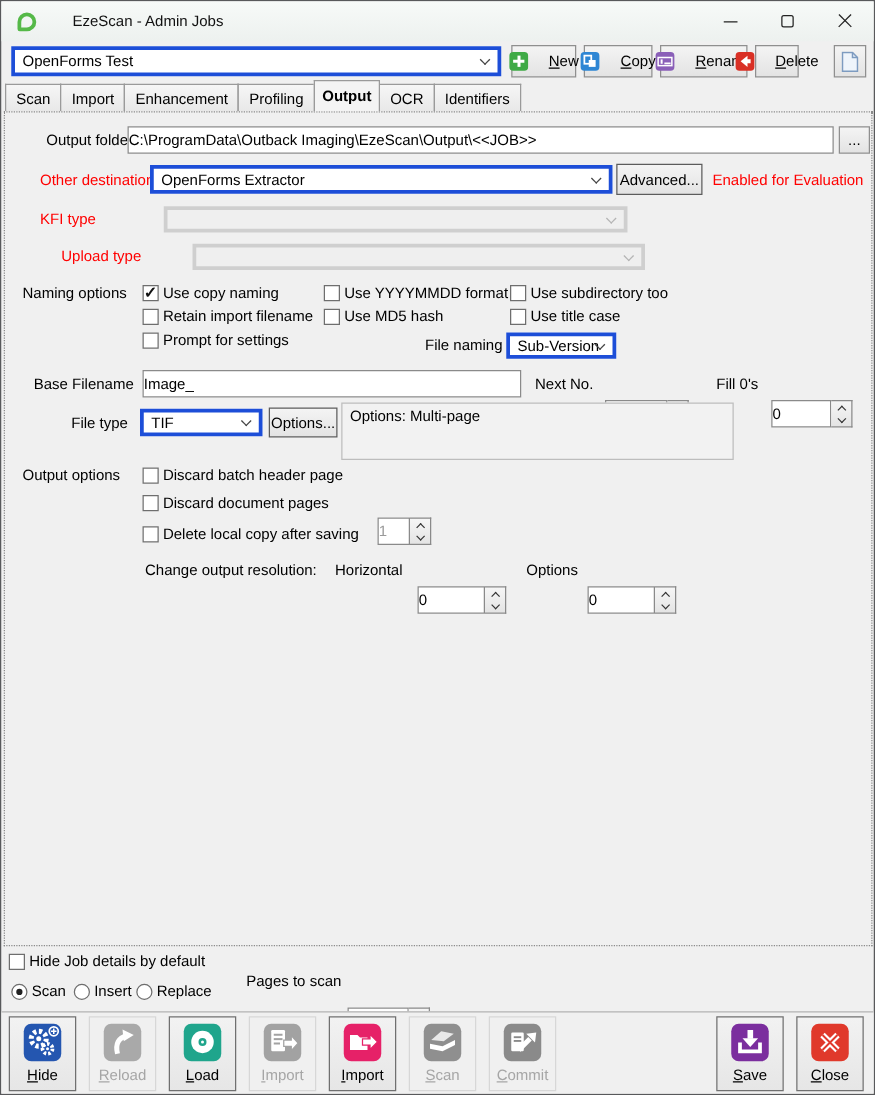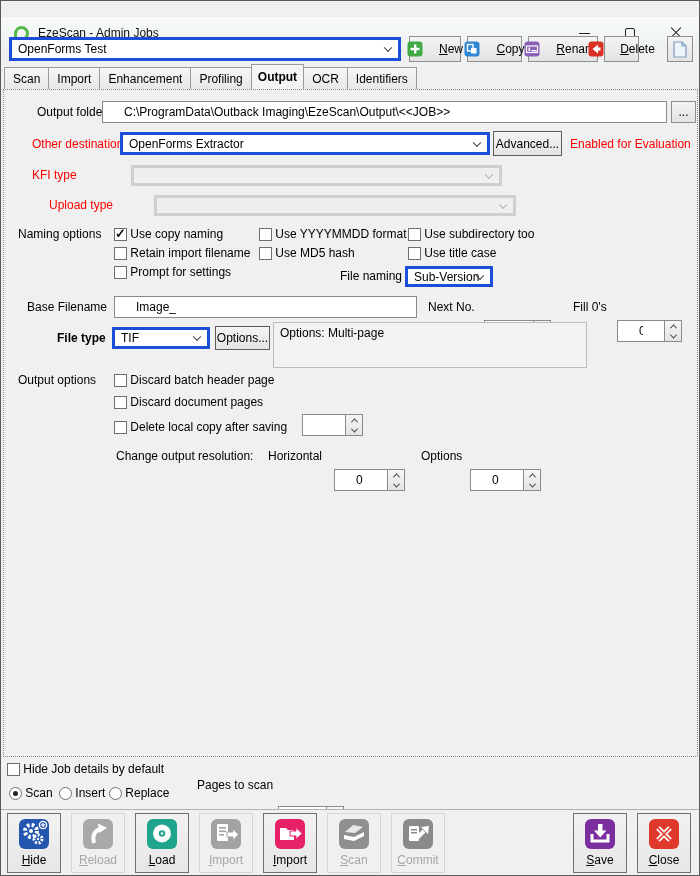--- a/index.html
+++ b/index.html
@@ -3,22 +3,22 @@
 <meta charset="utf-8">
 <style>
   * { margin:0; padding:0; box-sizing:border-box; }
   html,body { width:700px; height:876px; }
   body { font-family:"Liberation Sans", sans-serif; font-size:12px; color:#000; background:#d8d8d8; }
 
   .window { position:relative; width:700px; height:876px; background:#f0f0f0;
             border:1px solid #58595b; overflow:hidden; }
 
   
-  .titlebar { position:absolute; left:0; top:16px; width:100%; height:32px;
-              background:linear-gradient(#f7faf8,#edf1ef); display:flex; align-items:center; }
+  .titlebar { position:absolute; left:0; top:0; width:100%; height:32px;
+              background:linear-gradient(#f7faf8,#edf1ef); display:flex; align-items:center;gap:20px; }
   .app-icon { width:15px; height:15px; margin-left:13px; border:3.5px solid #55b948;
               border-radius:50% 50% 50% 12%; }
   .title-text { margin-left:9px; font-size:12px; color:#111; }
   .win-controls { position:absolute; right:0; top:0; height:32px; display:flex; }
   .win-btn { width:46px; height:32px; display:flex; align-items:center; justify-content:center; }
   .glyph-min { width:11px; height:0; border-top:1.2px solid #222; }
   .glyph-max { width:10px; height:10px; border:1.2px solid #222; border-radius:2px; }
   .glyph-close { position:relative; width:12px; height:12px; }
   .glyph-close::before,.glyph-close::after { content:""; position:absolute; left:-1px; top:5px;
        width:14px; height:1.3px; background:#222; }
@@ -29,21 +29,21 @@
   .btn { background:linear-gradient(#f4f4f4,#e3e3e3); border:1px solid #8f8f8f;
          display:flex; align-items:center; justify-content:center; gap:16px; font-size:12px; }
   .combo { background:#fff; border:3px solid #1d4ed8; display:flex; align-items:center;
            padding:0 6px; position:relative; }
   .combo .chev { position:absolute; right:7px; top:50%; width:6px; height:6px;
            border-right:1.4px solid #444; border-bottom:1.4px solid #444;
            transform:translateY(-70%) rotate(45deg); }
   .combo.disabled { background:#efefef; border-color:#cfcfcf; }
   .combo.disabled .chev { border-color:#b4b4b4; }
   .tbox { background:#fff; border:1px solid #8a8a8a; font-family:"Liberation Sans",sans-serif;
-          font-size:12px; padding:0 21px; }
+          font-size:12px; padding:0 0; }
   .mn { display:inline-block; }
   .mn::first-letter { text-decoration:underline; }
 
   .checkbox { display:inline-block; width:13px; height:13px; background:#fff;
               border:1px solid #6e6e6e; position:relative; vertical-align:middle; }
   .checkbox.checked::after { content:"✓"; position:absolute; left:0; top:-3px;
               font-size:13px; font-weight:bold; color:#111; }
   .radio { display:inline-block; width:13px; height:13px; border:1px solid #6e6e6e;
            border-radius:50%; background:#fff; position:relative; vertical-align:middle; }
   .radio.selected::after { content:""; position:absolute; left:3px; top:3px; width:5px;
@@ -267,21 +267,21 @@
       <div class="spin-btns">
           <div class="sb">
             <span class="chev-up"></span>
           </div>
           <div class="sb">
             <span class="chev-dn"></span>
           </div>
         </div>
     </div>
 
-    <span class="lbl" style="left:53px;top:237px;line-height:22px;font-weight:bold;">File type</span>
+    <span class="lbl" style="left:53px;top:237px;line-height:22px;">File type</span>
     <div class="combo" style="position:absolute;left:108px;top:237px;width:98px;height:22px;">
       <span>TIF</span>
       <span class="chev"></span>
     </div>
     <div class="btn" style="position:absolute;left:211px;top:236px;width:55px;height:24px;border-color:#5c5c5c;">Options...</div>
     <div style="position:absolute;left:269px;top:232px;width:314px;height:46px;background:#f2f2f2;border:1px solid #bdbdbd;padding:3px 6px;">Options: Multi-page</div>
 
     <span class="lbl" style="left:14px;top:282px;line-height:16px;">Output options</span>
 
     <span class="lbl" style="left:110px;top:282px;line-height:16px;">

